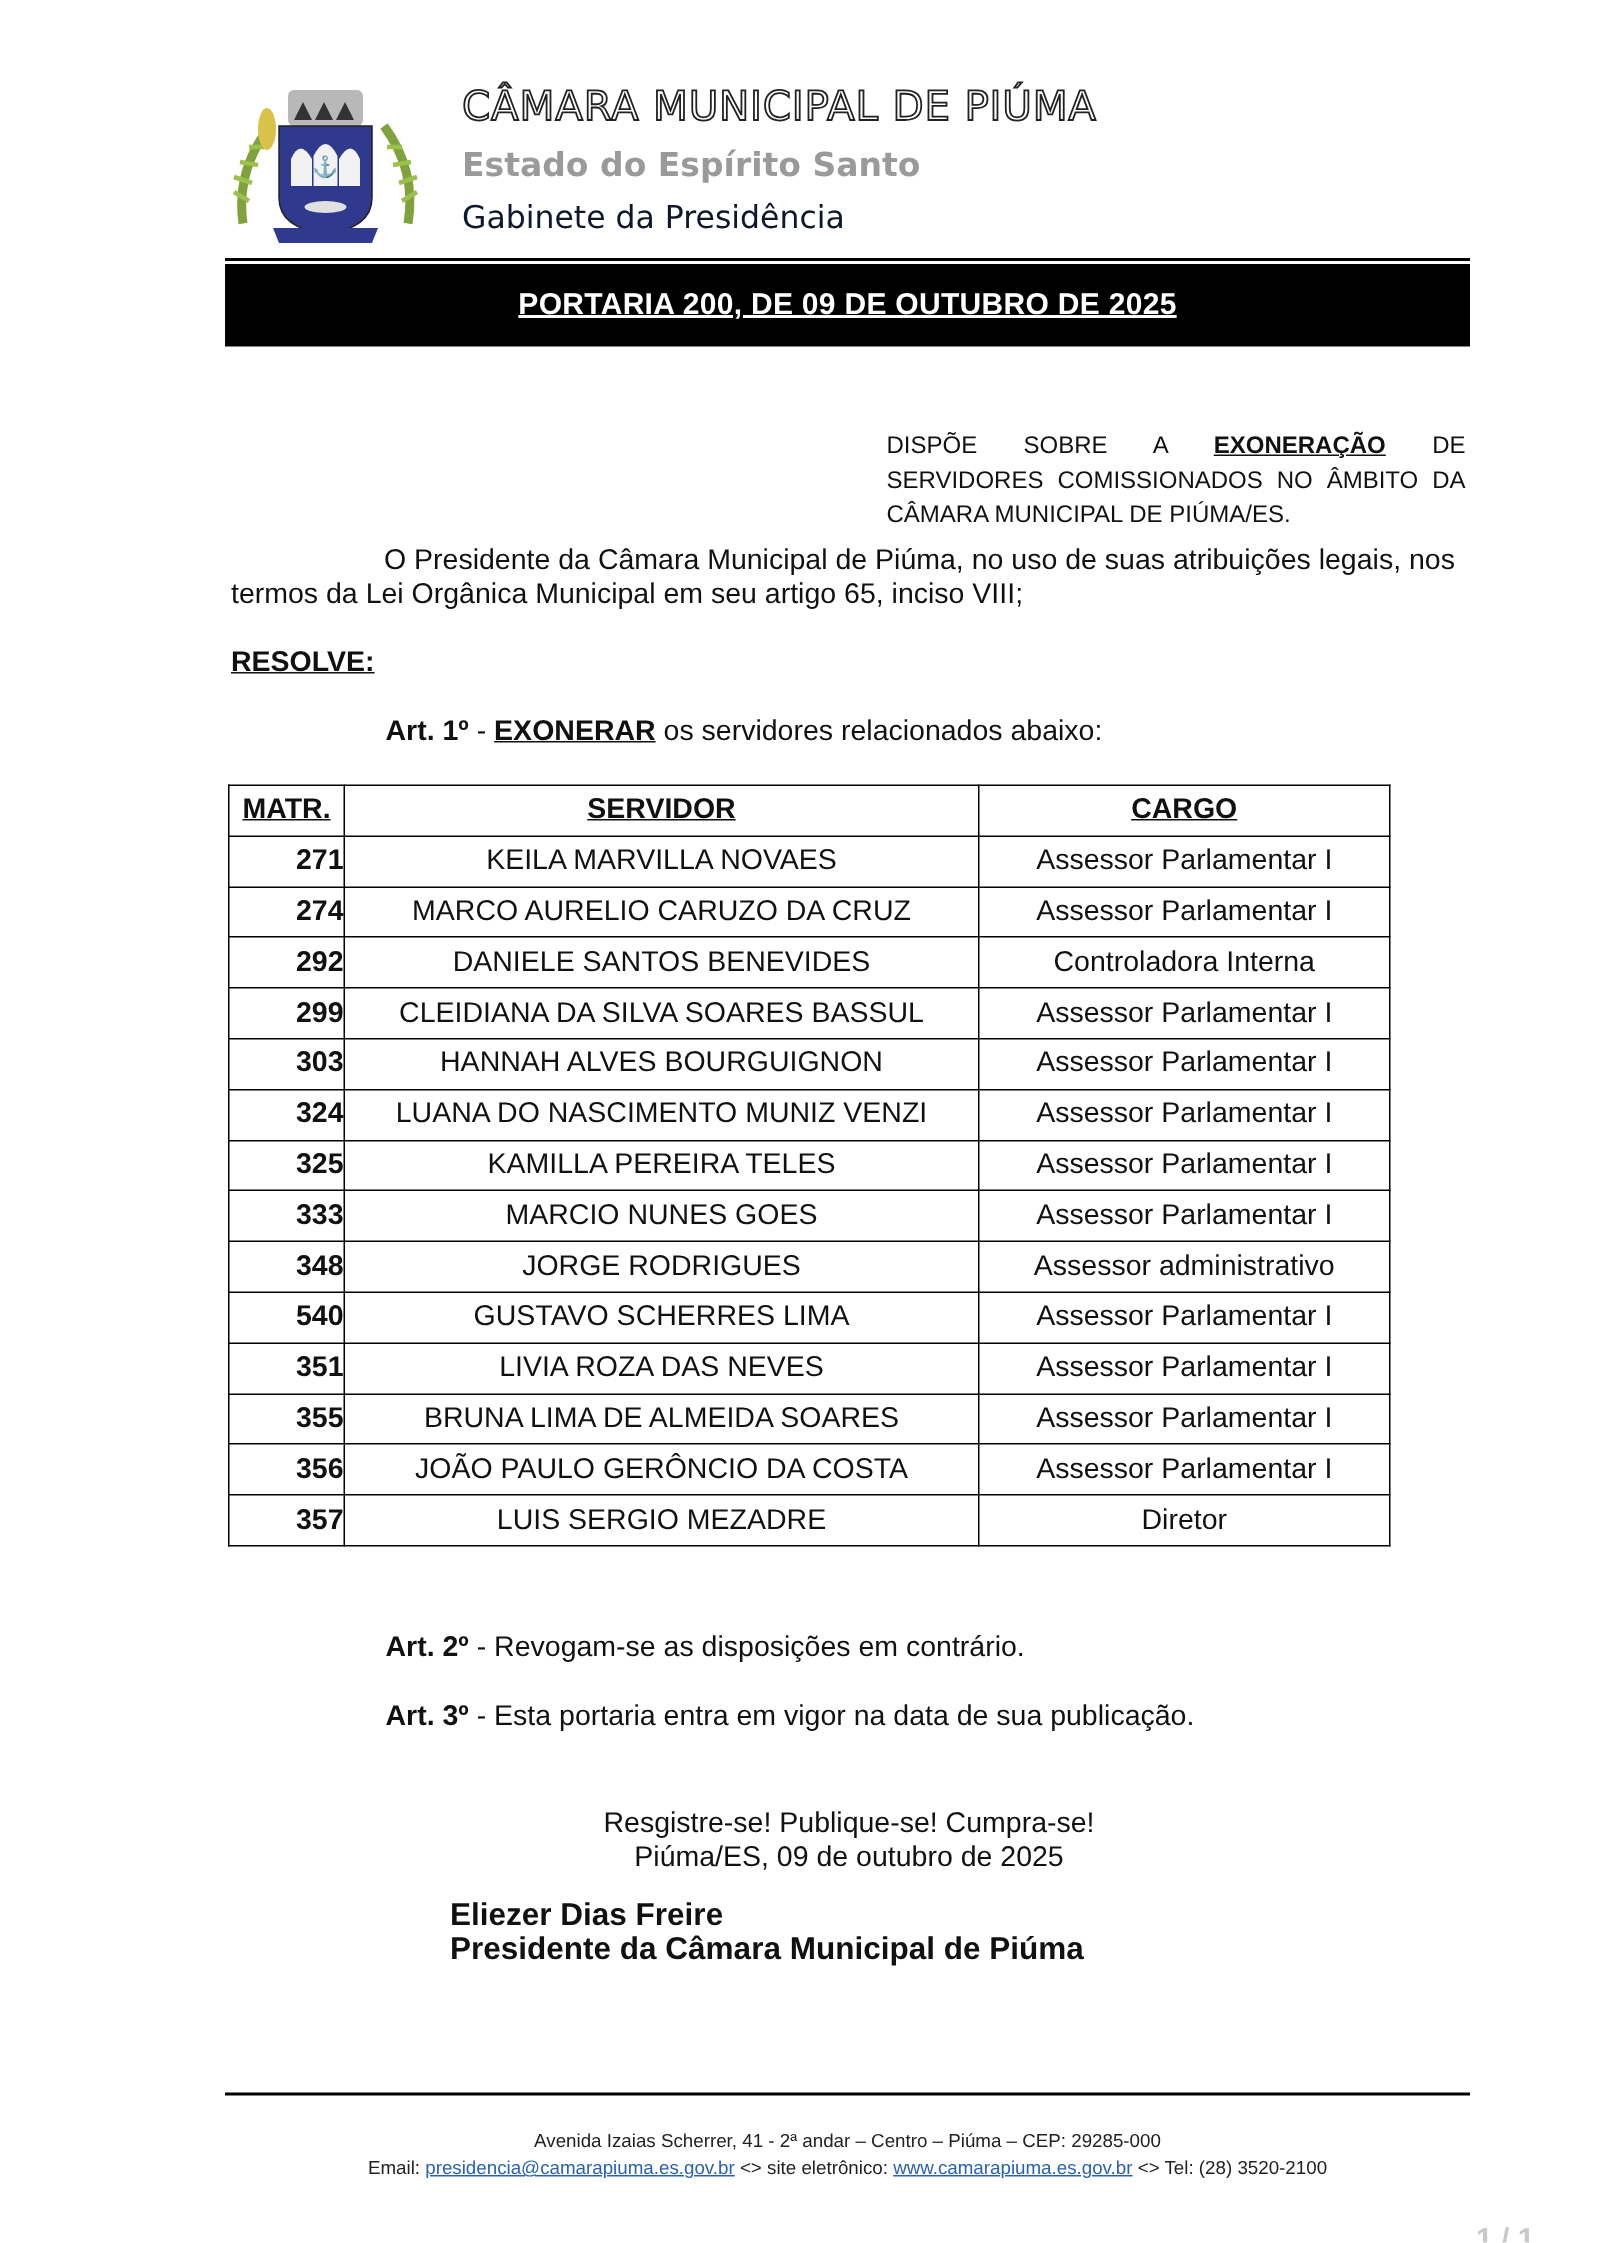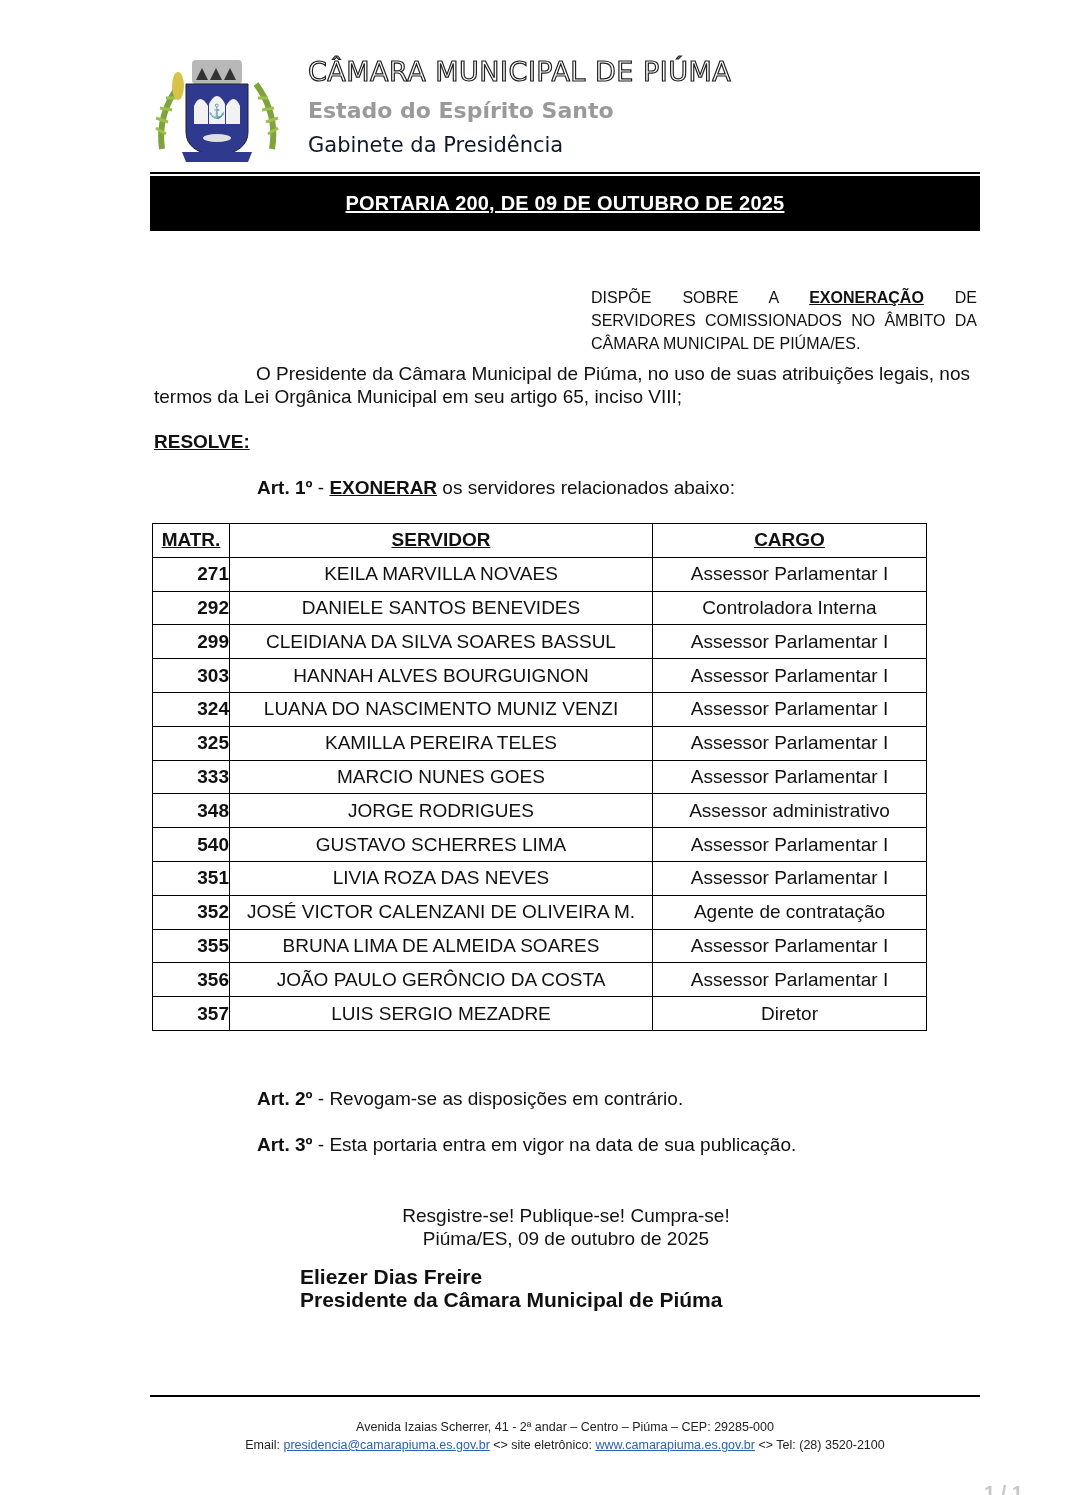--- a/index.html
+++ b/index.html
@@ -92,20 +92,25 @@
       <th>CARGO</th>
     </tr>
   </thead>
   <tbody>
     <tr>
         <td class="matr">271</td>
         <td class="serv">KEILA MARVILLA NOVAES</td>
         <td>Assessor Parlamentar I</td>
       </tr>
     <tr>
+        <td class="matr">274</td>
+        <td class="serv">MARCO AURELIO CARUZO DA CRUZ</td>
+        <td>Assessor Parlamentar I</td>
+      </tr>
+    <tr>
         <td class="matr">292</td>
         <td class="serv">DANIELE SANTOS BENEVIDES</td>
         <td>Controladora Interna</td>
       </tr>
     <tr>
         <td class="matr">299</td>
         <td class="serv">CLEIDIANA DA SILVA SOARES BASSUL</td>
         <td>Assessor Parlamentar I</td>
       </tr>
     <tr>
@@ -135,25 +140,20 @@
       </tr>
     <tr>
         <td class="matr">540</td>
         <td class="serv">GUSTAVO SCHERRES LIMA</td>
         <td>Assessor Parlamentar I</td>
       </tr>
     <tr>
         <td class="matr">351</td>
         <td class="serv">LIVIA ROZA DAS NEVES</td>
         <td>Assessor Parlamentar I</td>
-      </tr>
-    <tr>
-        <td class="matr">352</td>
-        <td class="serv">JOSÉ VICTOR CALENZANI DE OLIVEIRA M.</td>
-        <td>Agente de contratação</td>
       </tr>
     <tr>
         <td class="matr">355</td>
         <td class="serv">BRUNA LIMA DE ALMEIDA SOARES</td>
         <td>Assessor Parlamentar I</td>
       </tr>
     <tr>
         <td class="matr">356</td>
         <td class="serv">JOÃO PAULO GERÔNCIO DA COSTA</td>
         <td>Assessor Parlamentar I</td>

